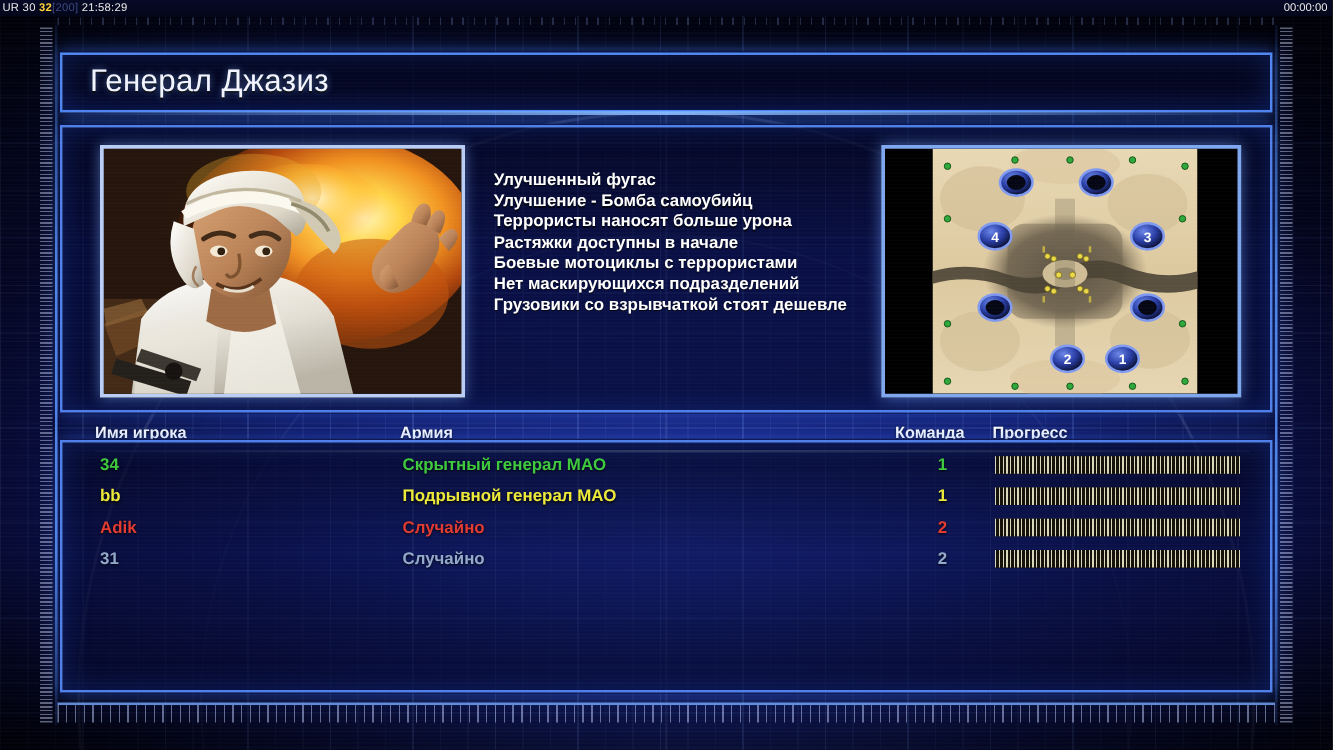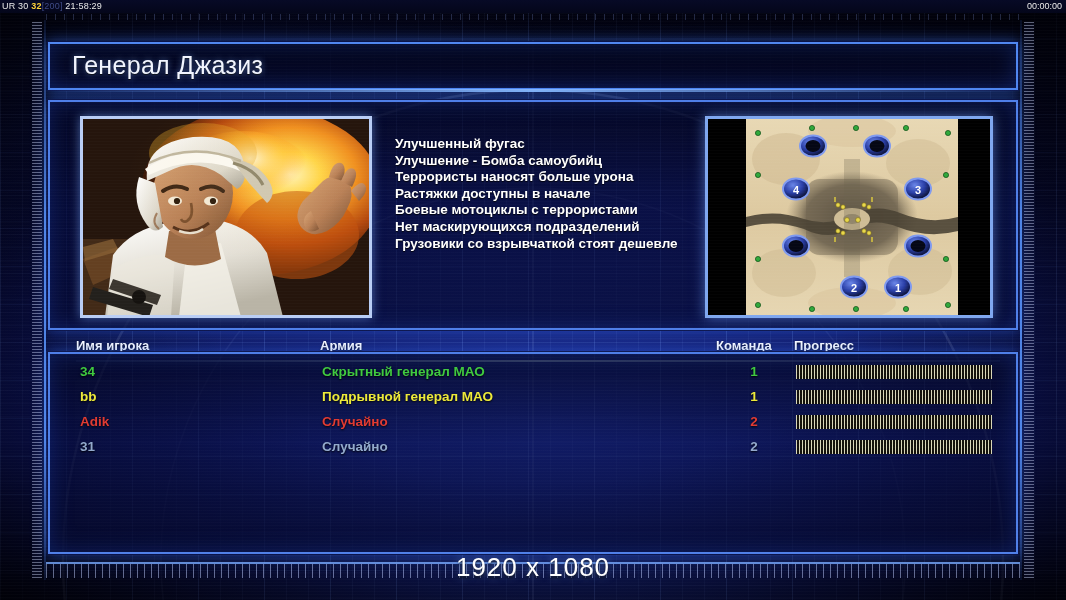--- a/index.html
+++ b/index.html
@@ -389,15 +389,14 @@
           <div class="pname" style="color: rgb(146, 169, 204);">31</div>
           <div class="parmy" style="color: rgb(146, 169, 204);">Случайно</div>
           <div class="pteam" style="color: rgb(146, 169, 204);">2</div>
           <div class="pbarwrap">
             <div class="pbar" style="width: 100%;"></div>
           </div>
         </div>
       </div>
   </div>
 
-  <div id="resText">1920 x 1080</div>
   <div class="sheen"></div>
 </div>
 
 </body></html>

